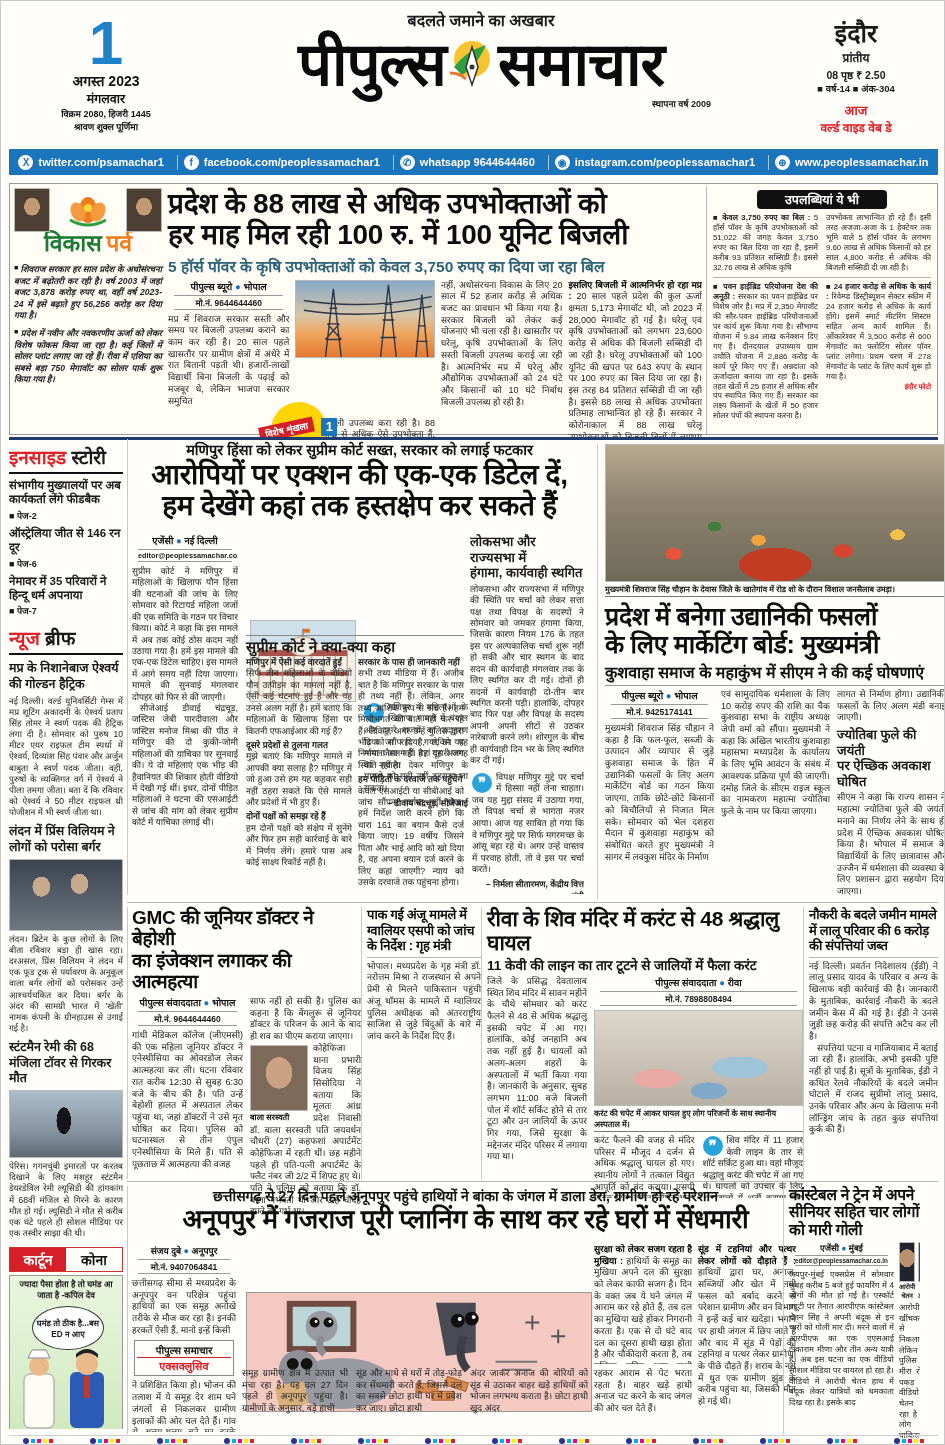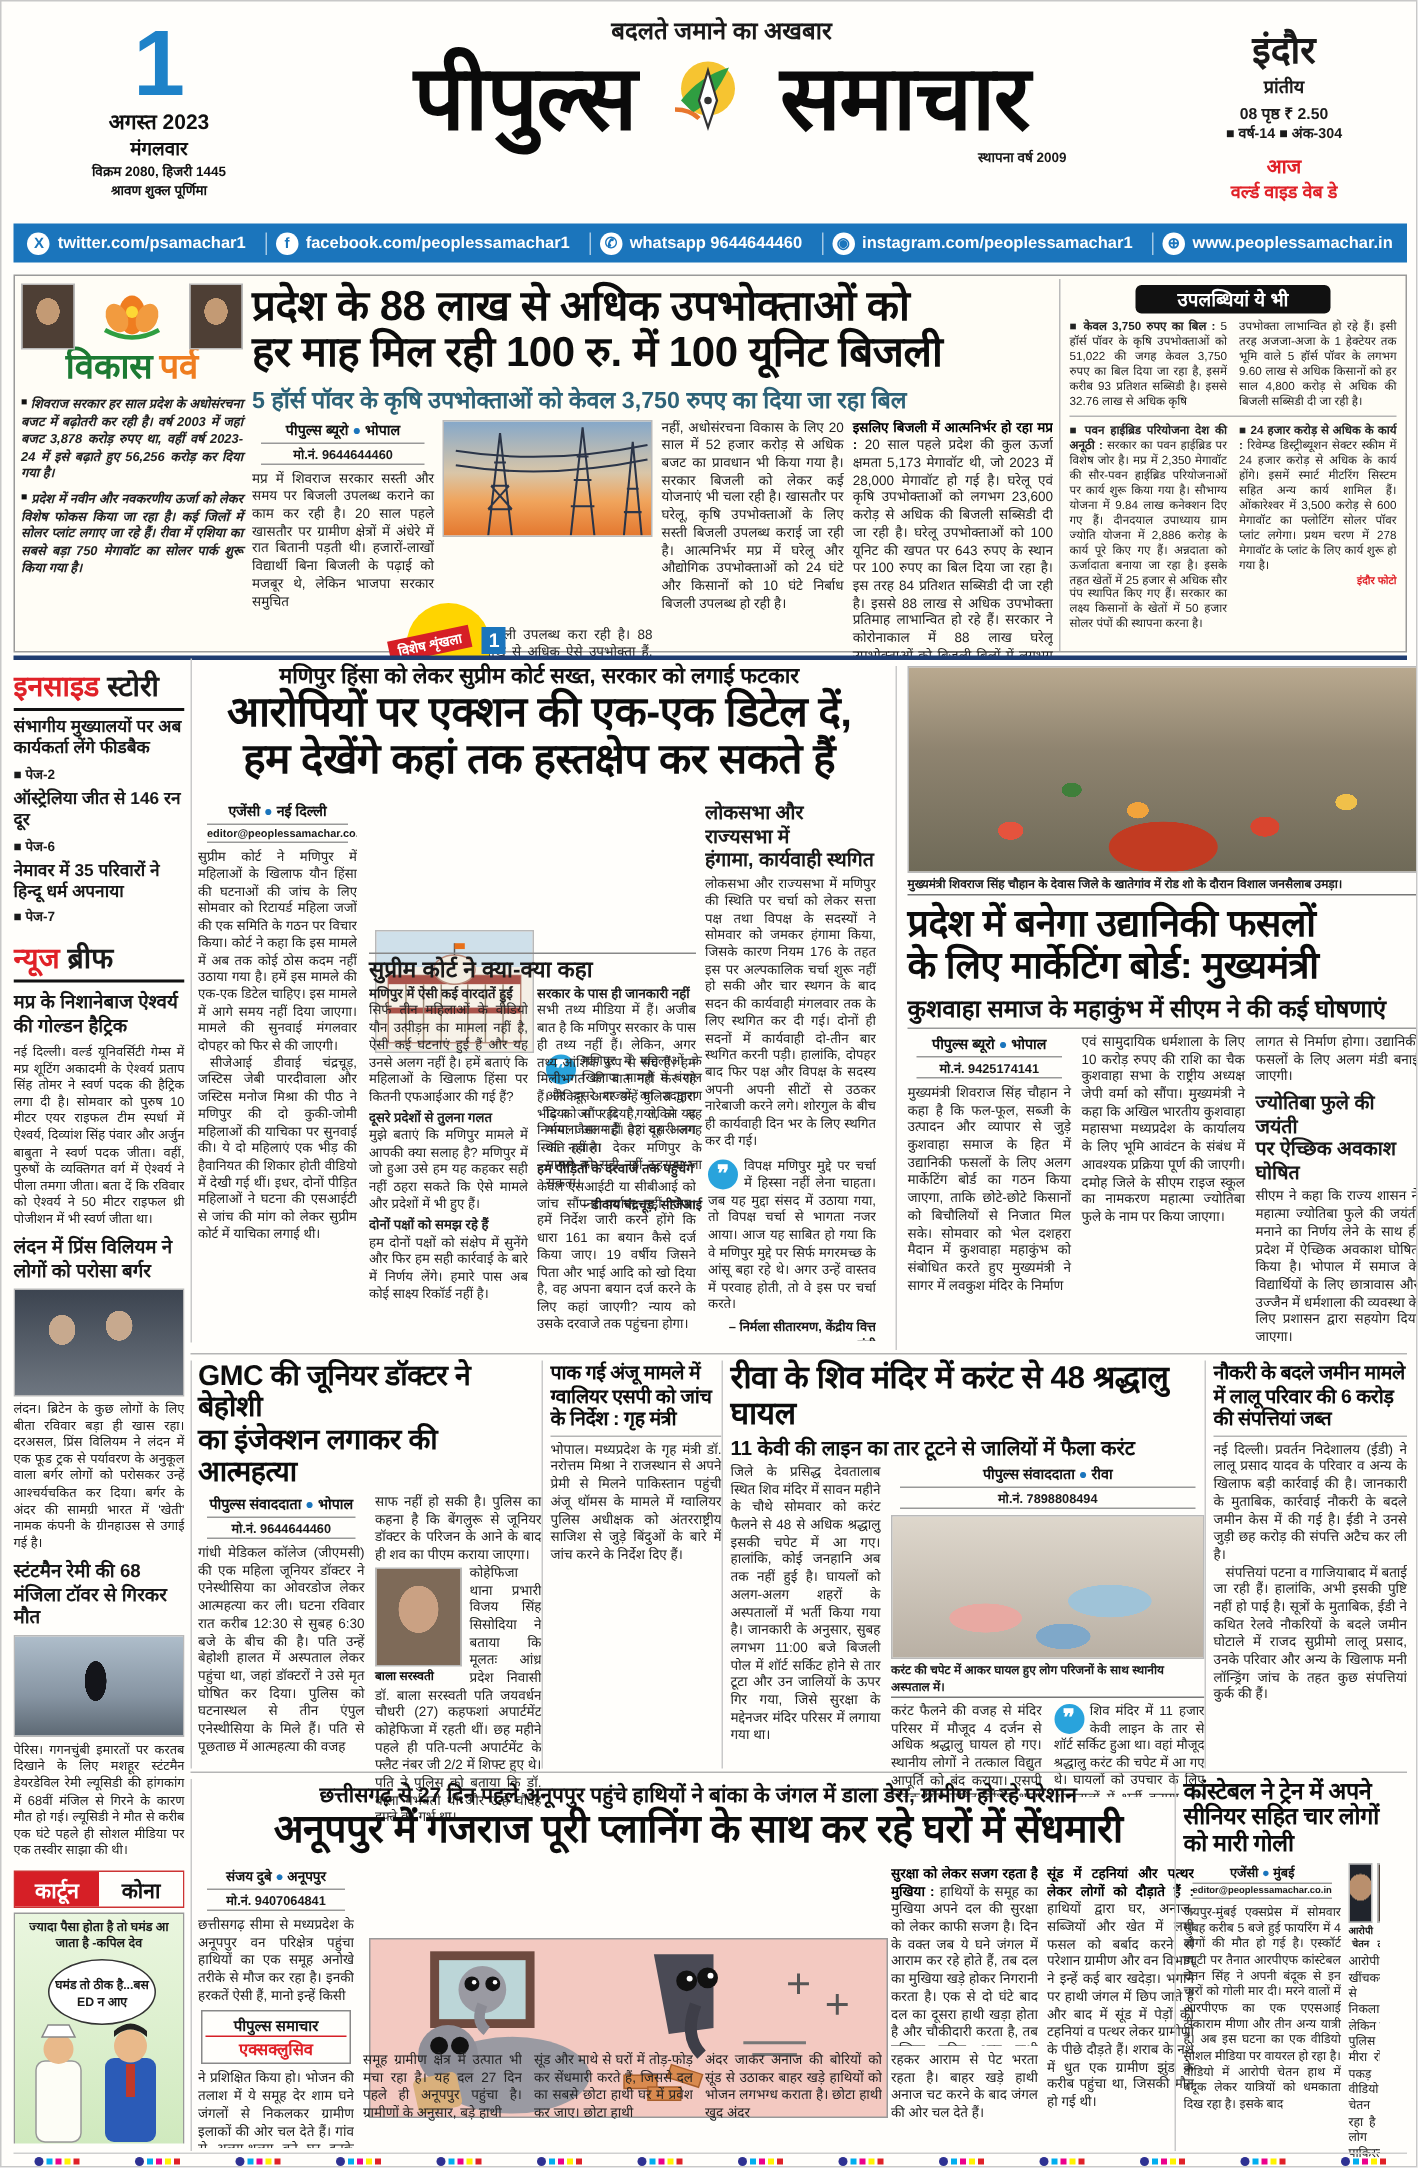--- a/index.html
+++ b/index.html
@@ -123,21 +123,21 @@
   <div class="abs" style="left:30px;top:14px;width:150px">
     <div class="datenum">1</div>
     <div class="dline" style="font-size:14px">अगस्त 2023</div>
     <div class="dline" style="font-size:12.5px">मंगलवार</div>
     <div class="dline" style="font-size:9px">विक्रम 2080, हिजरी 1445</div>
     <div class="dline" style="font-size:9px">श्रावण शुक्ल पूर्णिमा</div>
   </div>
 
   <div class="abs" style="left:220px;top:8px;width:520px;text-align:center">
     <div class="tagline">बदलते जमाने का अखबार</div>
-    <div style="display:flex;align-items:center;justify-content:center;gap:22px;margin-top:2px">
+    <div style="display:flex;align-items:center;justify-content:center;gap:0;margin-top:2px">
       <span class="mast">पीपुल्स</span>
       <span style="display:inline-block">
         <svg width="52" height="60" viewBox="0 0 52 60">
           <circle cx="26" cy="26" r="18" fill="#f6c431"></circle>
           <path d="M8 34 Q20 18 40 12 Q30 34 16 42 Z" fill="#2f9e41"></path>
           <path d="M26 14 L32 34 L26 52 L20 34 Z" fill="#fff" stroke="#333" stroke-width="1.5"></path>
           <circle cx="26" cy="34" r="2.5" fill="#333"></circle>
           <path d="M4 40 Q14 40 20 46" stroke="#e8762c" stroke-width="3" fill="none"></path>
         </svg>
       </span>

